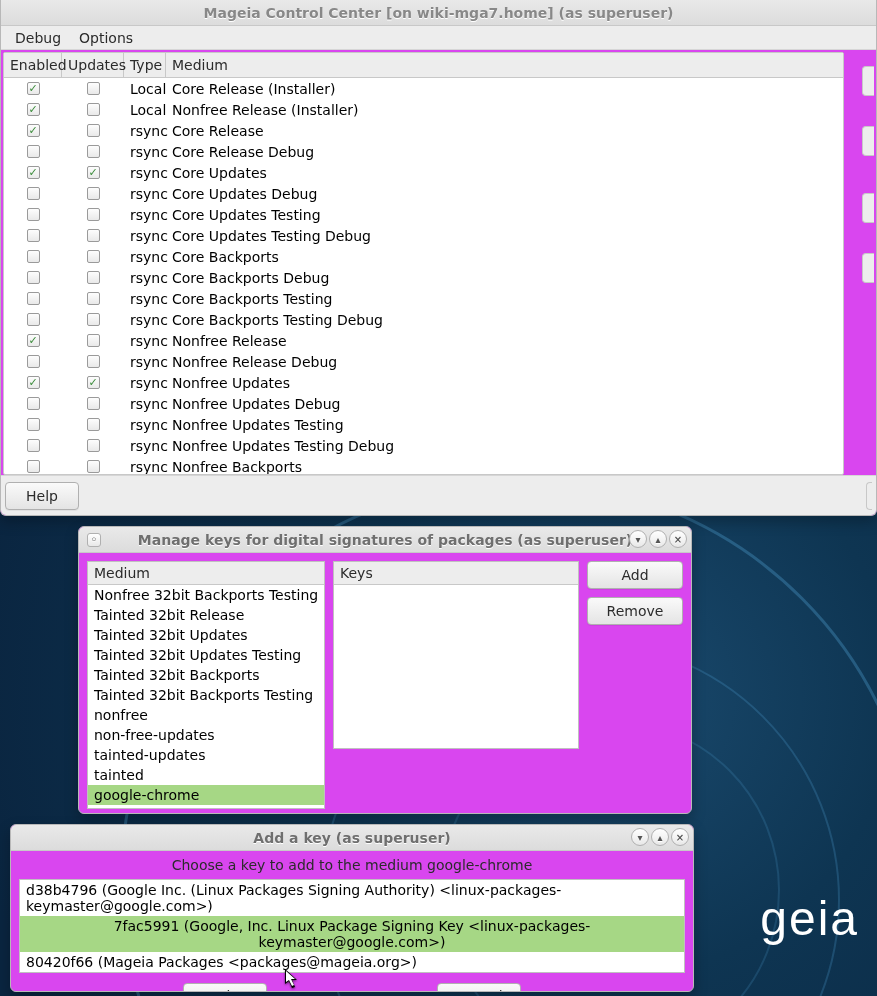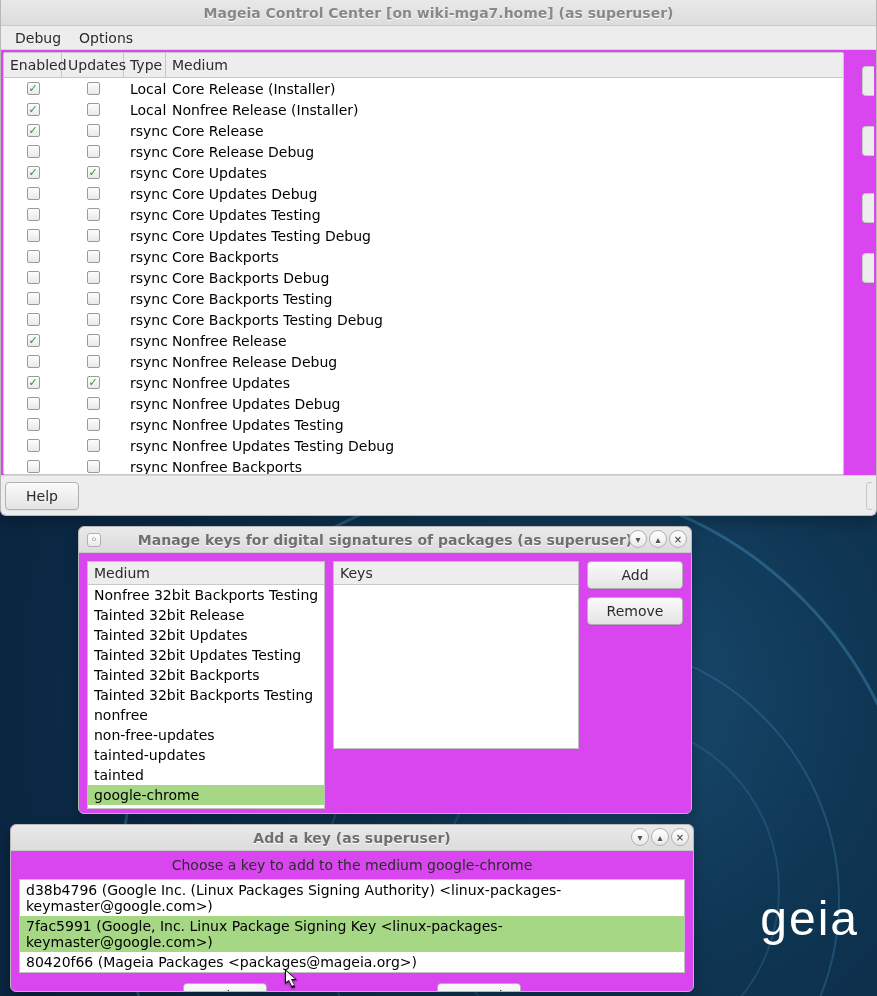--- a/index.html
+++ b/index.html
@@ -169,21 +169,21 @@
 
   
   .win-add {
     top: 824px; left: 10px;
     width: 684px; height: 168px;
   }
   .add-body { flex:1; display:flex; flex-direction:column; padding:6px 8px 8px 8px; gap:6px; align-items:center; }
   .prompt { color:#2b2b2b; }
   .keylist { width:100%; border:1px solid #c0c0c0; background:#fff; }
   .krow { padding:2px 6px; cursor:pointer; }
-  .krow.sel { background:#a6d785; }
+  .krow.sel { background:#a6d785;text-align:center; }
   .add-btns { display:flex; gap:170px; margin-top:4px; }
   .add-btns .btn { width:84px; text-align:center; padding:4px 0; }
 
   
   .cursor {
     position:absolute; width:16px; height:22px;
     pointer-events:none; z-index:999;
   }
   .cursor svg { filter: drop-shadow(0 1px 1px rgba(0,0,0,0.6)); }
 </style>

